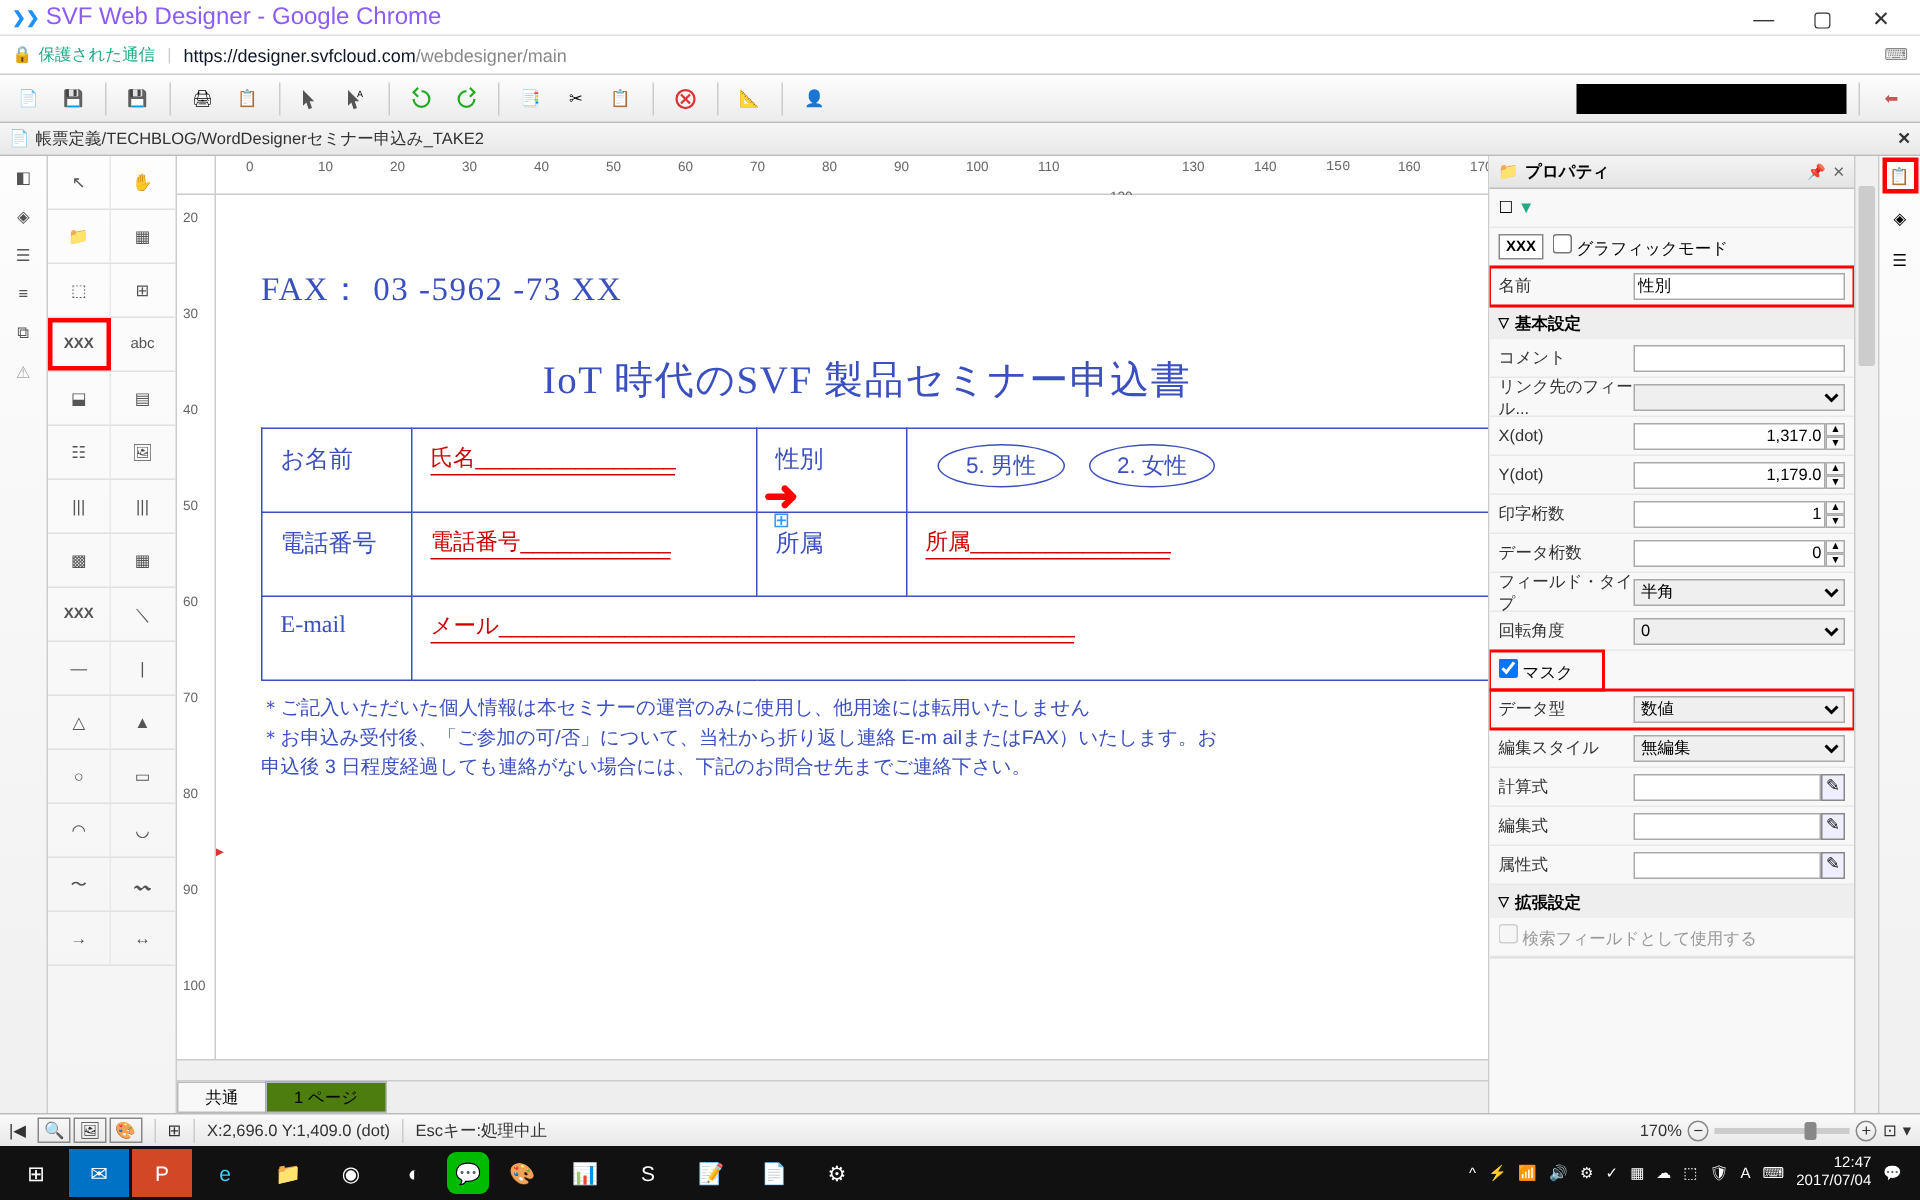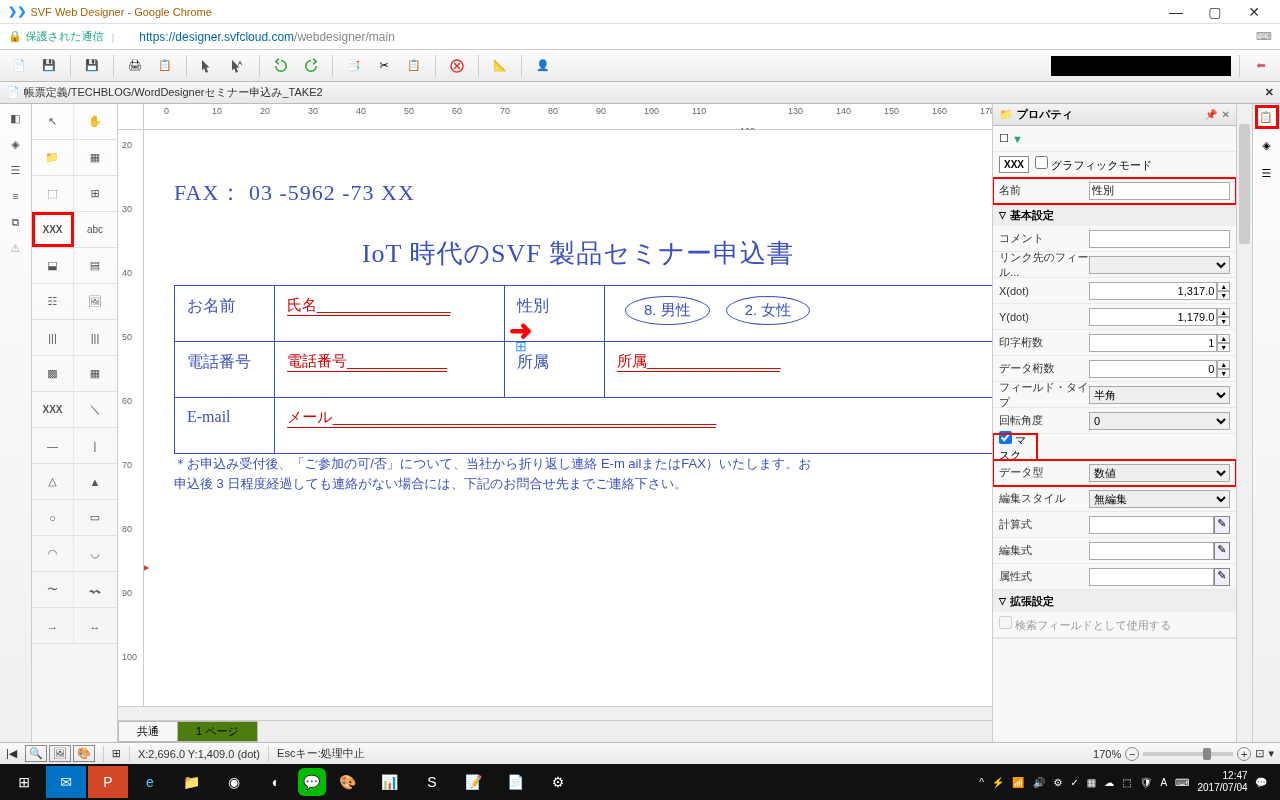--- a/index.html
+++ b/index.html
@@ -1,26 +1,26 @@
 <!DOCTYPE html>
 <html><head>
 <meta charset="utf-8">
 <style>
 * { margin: 0; padding: 0; box-sizing: border-box; font-family: "Meiryo", "MS PGothic", sans-serif; }
 body { background: #fff; font-size: 11px; overflow: hidden; }
 .window { width: 1280px; height: 800px; display: flex; flex-direction: column; }
 .titlebar { height: 24px; background: #fff; display: flex; align-items: center; padding: 0 8px; border-bottom: 1px solid #e0e0e0; }
 .titlebar .chev { color: #1e90ff; font-weight: bold; margin-right: 4px; }
-.titlebar .title { color: #a16207; font-size: 11px; flex: 1; }
+.titlebar .title { color: #8b5cf6; font-size: 16px; flex: 1; }
 .titlebar .winbtns span { display: inline-block; width: 36px; text-align: center; font-size: 14px; color: #333; }
 .addrbar { height: 26px; background: #fff; display: flex; align-items: center; padding: 0 8px; border-bottom: 1px solid #ccc; }
 .addrbar .lock { color: #2a8; margin-right: 4px; }
 .addrbar .sec { color: #2a8; font-size: 11px; margin-right: 8px; }
 .addrbar .url { color: #888; font-size: 12px; }
-.addrbar .url .dom { color: #0369a1; margin-left: 17px; }
+.addrbar .url .dom { color: #0f172a; }
 .toolbar { height: 32px; background: linear-gradient(#fdfdfd,#ececec); border-bottom: 1px solid #bbb; display: flex; align-items: center; padding: 0 6px; gap: 4px; }
 .toolbar .btn { width: 26px; height: 26px; display: flex; align-items: center; justify-content: center; border-radius: 2px; }
 .toolbar .sep { width: 1px; height: 22px; background: #ccc; margin: 0 4px; }
 .toolbar .sp { flex: 1; }
 .tabbar { height: 22px; background: linear-gradient(#f6f6f6,#e8e8e8); border-bottom: 1px solid #bbb; display: flex; align-items: center; padding: 0 6px; font-size: 11px; color: #333; }
 .tabbar .ic { margin-right: 4px; }
 .tabbar .close { margin-left: auto; font-weight: bold; }
 .main { flex: 1; display: flex; min-height: 0; }
 .leftcol { width: 32px; background: linear-gradient(#fdfdfd,#f0f0f0); border-right: 1px solid #ccc; display: flex; flex-direction: column; align-items: center; padding-top: 4px; gap: 6px; }
 .leftcol .ic { width: 20px; height: 20px; display: flex; align-items: center; justify-content: center; color: #555; }
@@ -260,21 +260,21 @@
             <div class="lbl" style="left: 260px;">50</div>
             <div class="lbl" style="left: 308px;">60</div>
             <div class="lbl" style="left: 356px;">70</div>
             <div class="lbl" style="left: 404px;">80</div>
             <div class="lbl" style="left: 452px;">90</div>
             <div class="lbl" style="left: 500px;">100</div>
             <div class="lbl" style="left: 548px;">110</div>
             <div class="lbl" style="left: 596px; margin-top: 20px;">120</div>
             <div class="lbl" style="left: 644px;">130</div>
             <div class="lbl" style="left: 692px; text-align: center;">140</div>
-            <div class="lbl" style="left: 740px;">150</div>
+            <div class="lbl" style="left: 740px; font-family: Liberation Mono, monospace;">150</div>
             <div class="lbl" style="left: 788px;">160</div>
             <div class="lbl" style="left: 836px;">170</div>
           </div>
       </div>
       <div class="canvas-body">
         <div class="ruler-v" id="ruler-v">
             <div class="lbl" style="top: 10px;">20</div>
             <div class="lbl" style="top: 74px;">30</div>
             <div class="lbl" style="top: 138px;">40</div>
             <div class="lbl" style="top: 202px;">50</div>
@@ -290,34 +290,35 @@
             <div class="jp-blue jp-center" style="margin-top:28px;font-size:26px">IoT 時代のSVF  製品セミナー申込書</div>
             <table class="form">
               <tbody>
                   <tr>
                 <td class="lbl">お名前</td>
                 <td style="width:230px;position:relative"><span class="field-red"><span>氏名</span>________________</span></td>
                 <td class="lbl" style="position:relative"><span>性別</span>
                   <span class="arrow" style="left:4px;top:28px">➜</span>
                   <span class="gridic" style="left:10px;top:52px">⊞</span>
                 </td>
-                <td><span class="oval">8. 男性</span><span class="oval">2. 女性</span></td>
+                <td><span class="oval">5. 男性</span><span class="oval">2. 女性</span></td>
               </tr>
               <tr>
                 <td class="lbl">電話番号</td>
                 <td><span class="field-red"><span>電話番号</span>____________</span></td>
                 <td class="lbl">所属</td>
                 <td><span class="field-red"><span>所属</span>________________</span></td>
               </tr>
               <tr>
                 <td class="lbl">E-mail</td>
                 <td colspan="3"><span class="field-red"><span>メール</span>______________________________________________</span></td>
               </tr>
             </tbody>
               </table>
+            <div class="note">＊ご記入いただいた個人情報は本セミナーの運営のみに使用し、他用途には転用いたしません</div>
             <div class="note" style="margin-top:0">＊お申込み受付後、「ご参加の可/否」について、当社から折り返し連絡  E-m ailまたはFAX）いたします。お</div>
             <div class="note" style="margin-top:0">申込後 3 日程度経過しても連絡がない場合には、下記のお問合せ先までご連絡下さい。</div>
           </div>
           <div style="position:absolute;left:-4px;top:430px;color:#d33;font-size:12px">▶</div>
         </div>
       </div>
       <div style="height:14px;background:#f0f0f0;border-top:1px solid #ccc"></div>
       <div class="pagetabs">
         <div class="tab">共通</div>
         <div class="tab active">1 ページ</div>
@@ -396,21 +397,21 @@
                 </span>
               </div>
             <div class="row">
                 <span class="k">フィールド・タイプ</span>
                 <span class="v"><select><option>半角</option></select></span>
               </div>
             <div class="row">
                 <span class="k">回転角度</span>
                 <span class="v"><select><option>0</option></select></span>
               </div>
-            <div class="row hl-red" style="width:44px;border:none">
+            <div class="row hl-red" style="width:76px;border:none">
                 <label><input type="checkbox" checked="" style=""> <span>マスク</span></label>
               </div>
             <div class="row hl-red">
                 <span class="k">データ型</span>
                 <span class="v"><select><option>数値</option></select></span>
               </div>
             <div class="row">
                 <span class="k">編集スタイル</span>
                 <span class="v"><select><option>無編集</option></select></span>
               </div>

